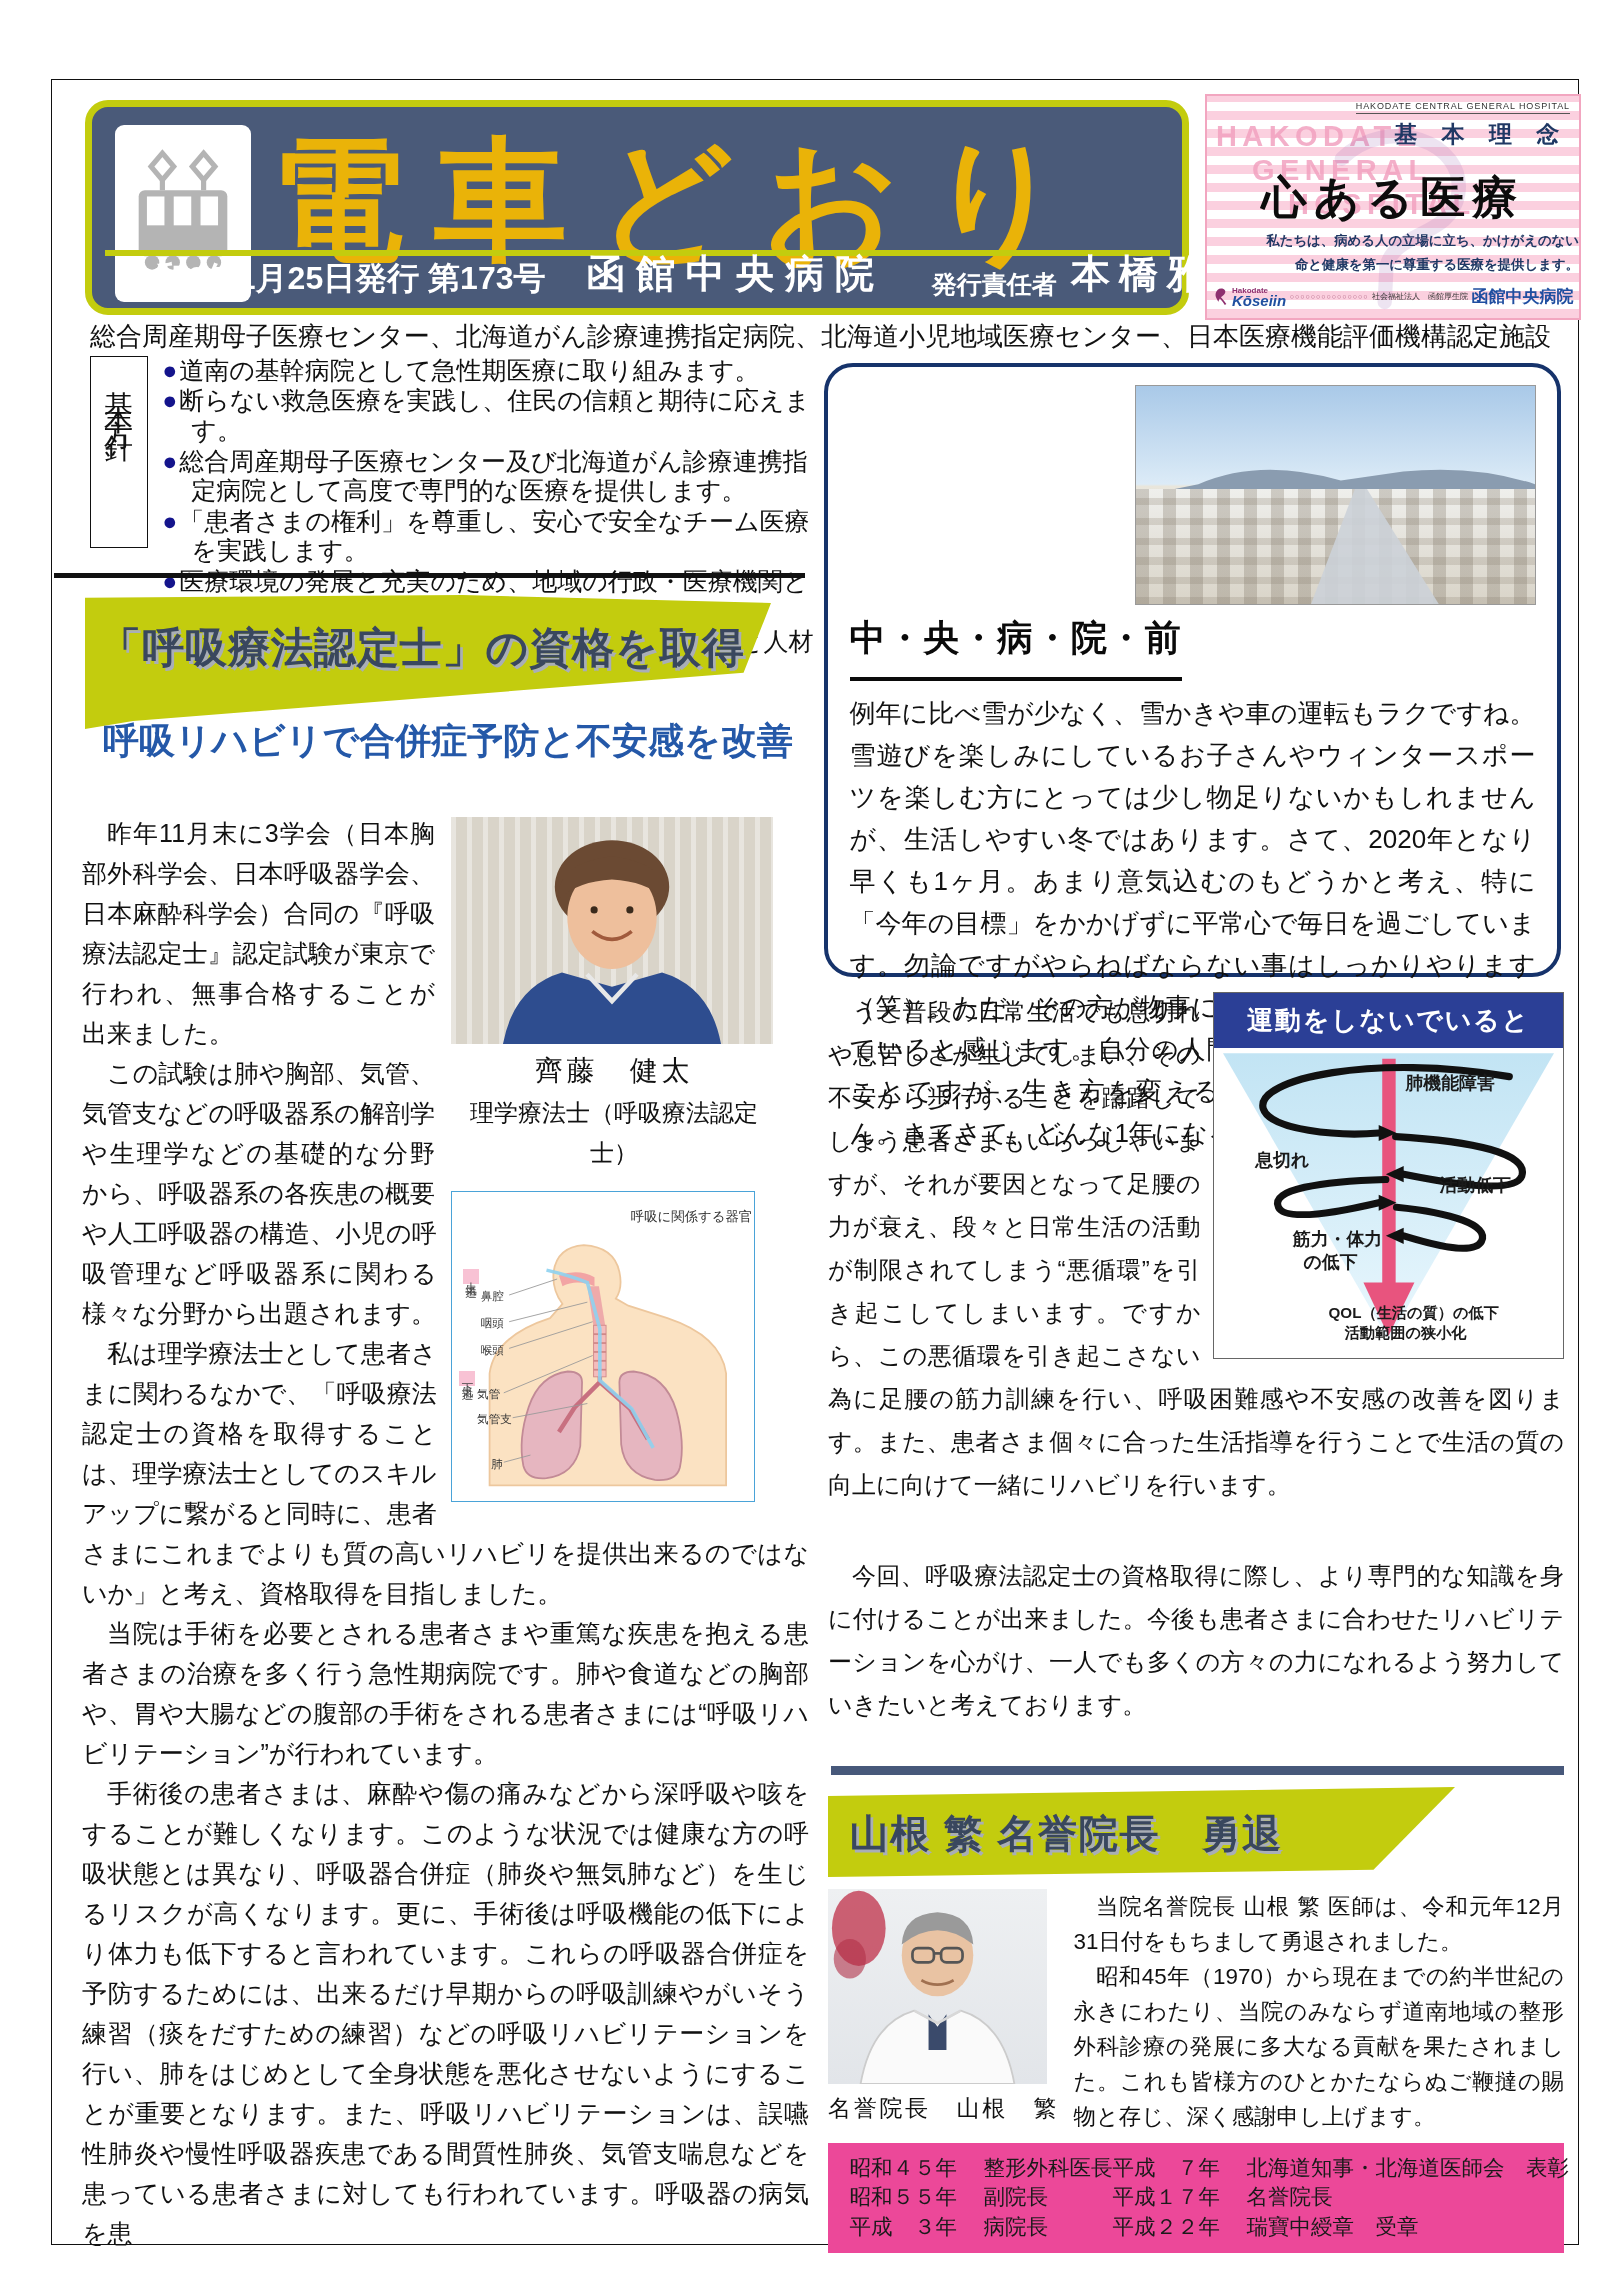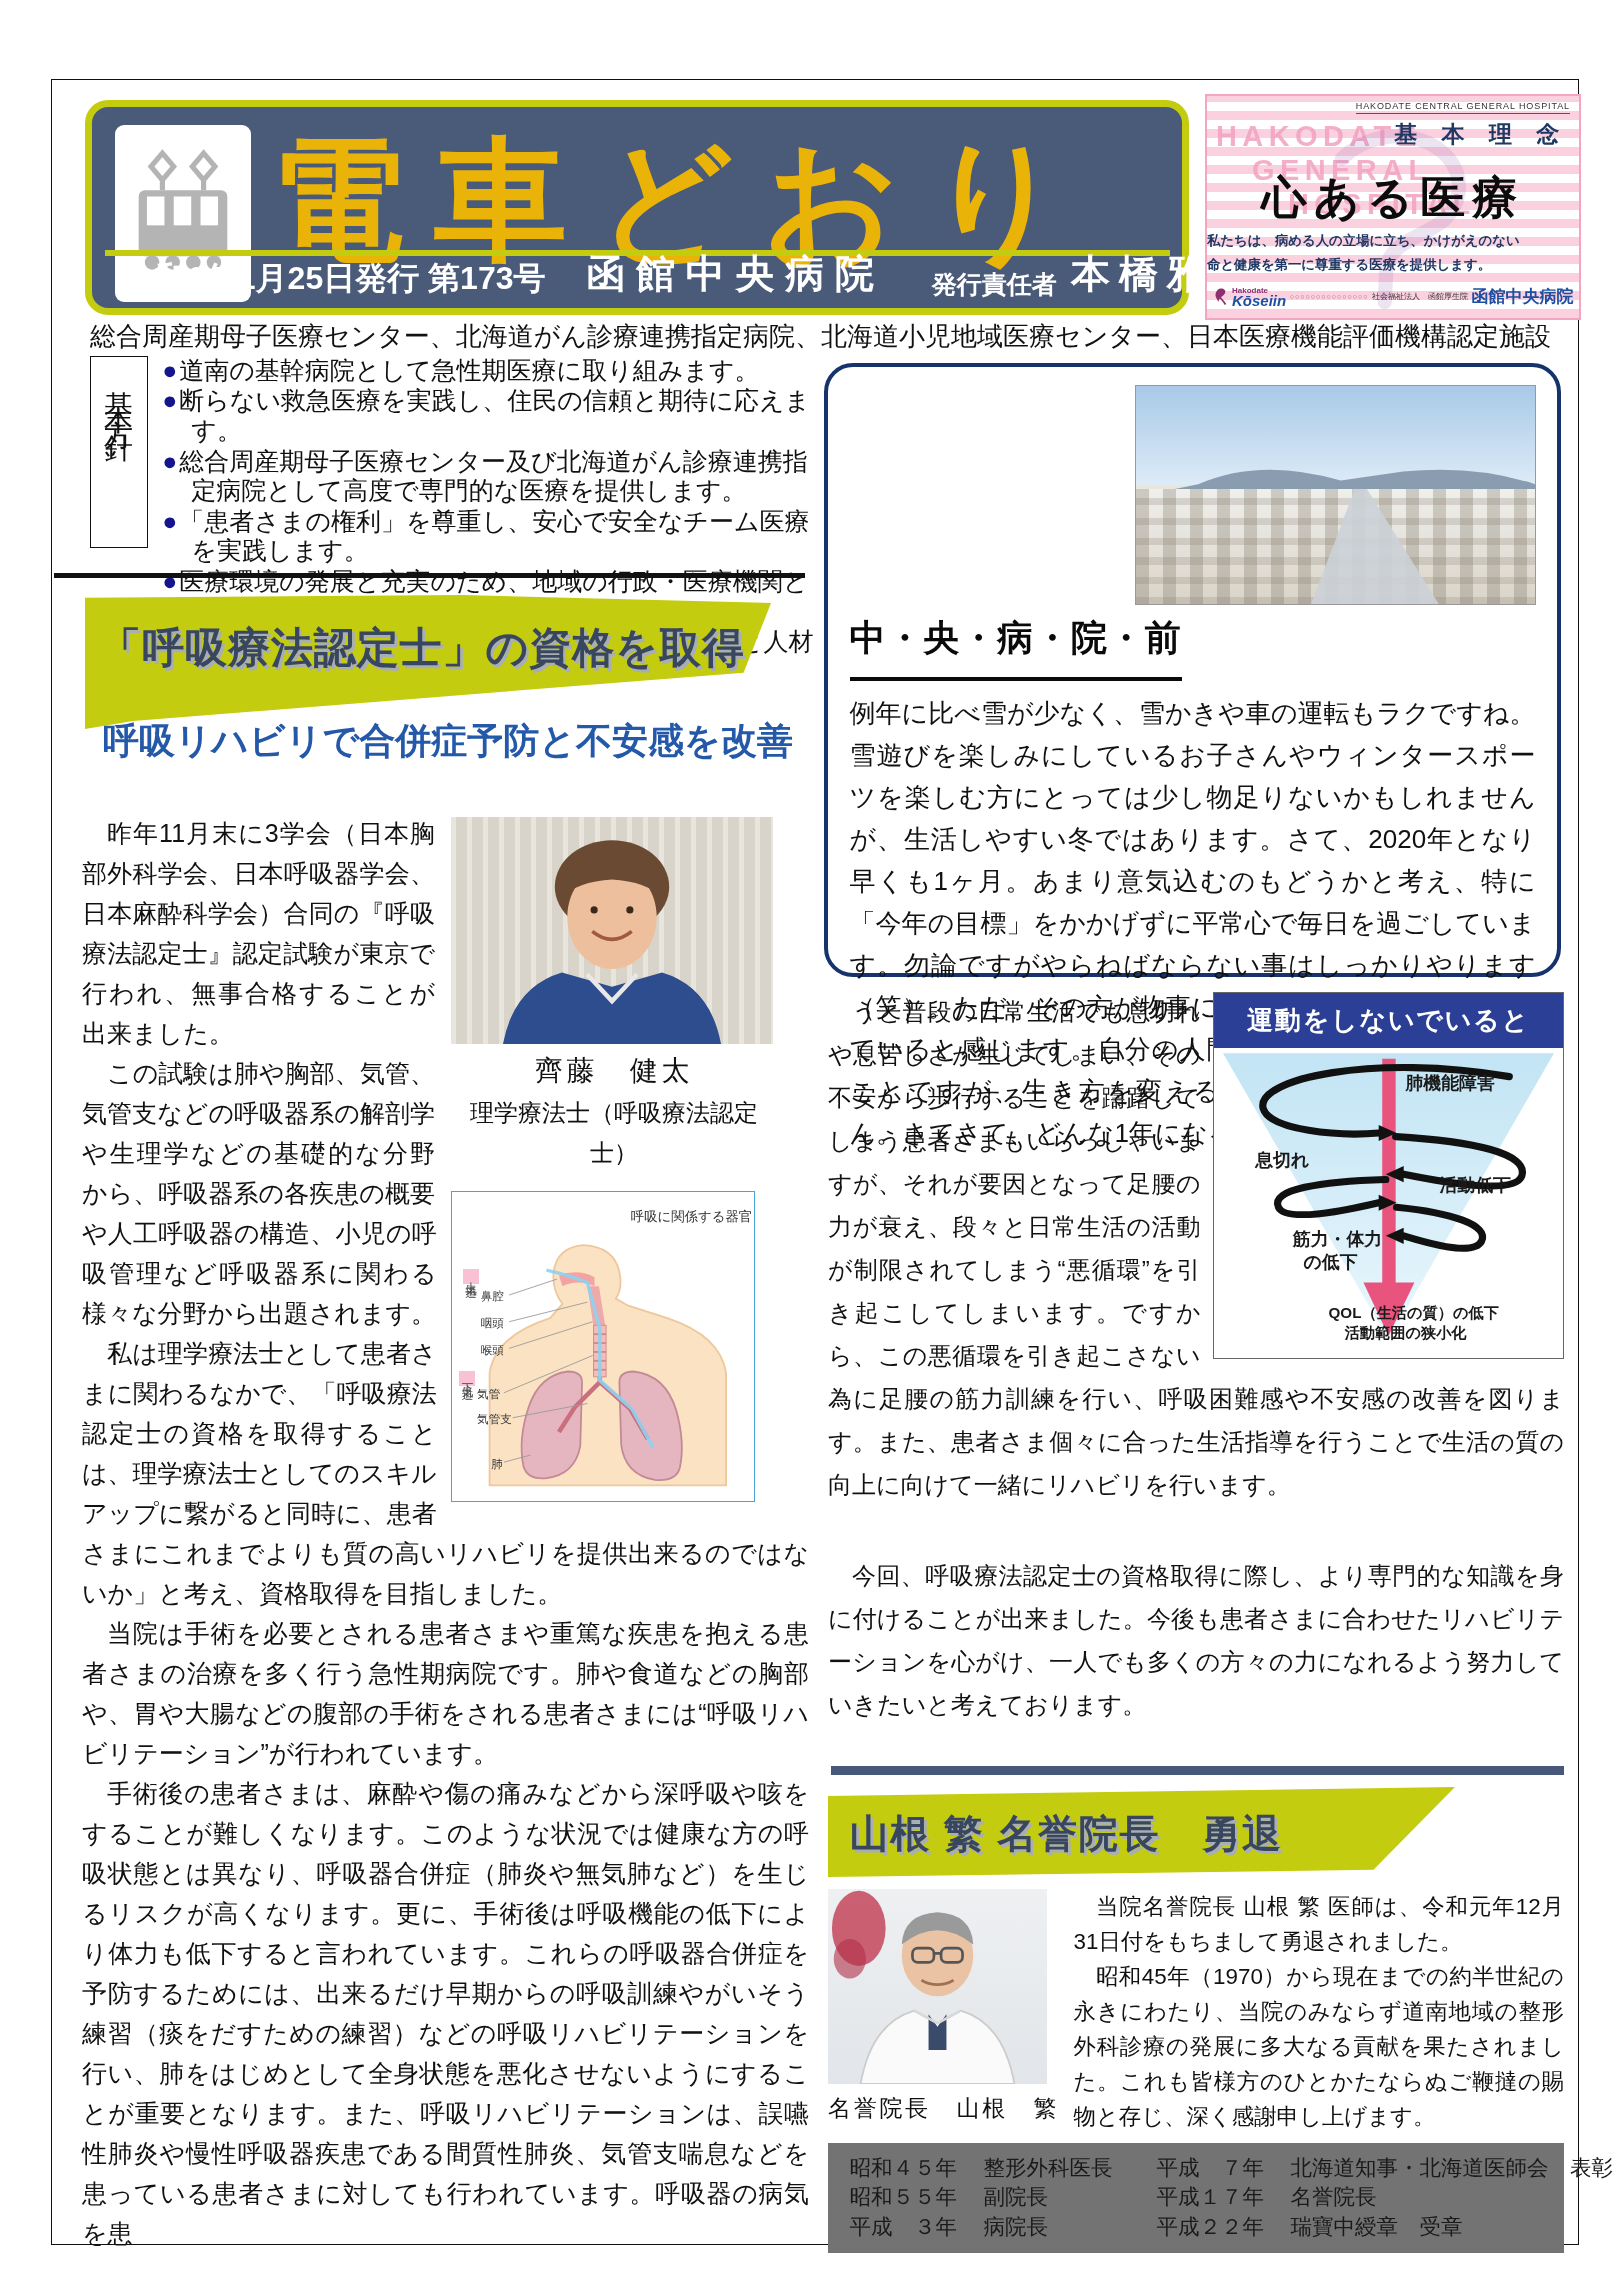--- a/index.html
+++ b/index.html
@@ -34,21 +34,21 @@
   .ph-wm span:nth-child(2){ margin-left:36px; }
   .ph-wm span:nth-child(3){ margin-left:72px; }
   .ph-swirl { position:absolute; left:81px; top:27px; opacity:.18; }
   .ph-en { position:absolute; right:9px; top:5.4px; font-size:9px; color:#333;
     border-bottom:0.9px solid #555; padding-bottom:1.8px; letter-spacing:0.9px; }
   .ph-header { position:absolute; right:10.7px; top:23px; font-size:23px; font-weight:bold;
     color:#1f3864; letter-spacing:9px; }
   .ph-slogan { position:absolute; left:0; top:72px; width:100%; text-align:center;
     font-family:"Liberation Serif","DejaVu Serif",serif; font-size:45px; font-weight:900;
     color:#0c0c0c; letter-spacing:7.2px; }
-  .ph-body { position:absolute; left:0; top:133px; width:100%; text-align:left;
+  .ph-body { position:absolute; left:0; top:133px; width:100%; text-align:right;
     color:#1f3864; font-size:13.4px; font-weight:bold; line-height:24px; }
   .ph-logo-row { position:absolute; left:7.2px; right:5.4px; bottom:7.2px; display:flex; align-items:center; }
   .ph-logo-name-wrap { margin-left:3.6px; line-height:10.7px; }
   .ph-logo-small { font-size:8px; color:#8e2f6f; font-weight:bold; display:block; }
   .ph-logo-name { font-size:15px; color:#2050a0; font-weight:bold; font-style:italic; display:block; }
   .ph-dots { font-size:7.2px; color:#b06080; letter-spacing:0.9px; margin-left:3.6px; }
   .ph-org { font-size:8px; color:#333; margin-left:3.6px; white-space:nowrap;text-align:right; }
   .ph-hosp { font-size:17px; color:#1f4ea0; font-weight:900; margin-left:3.6px; white-space:nowrap; }
 
   
@@ -134,22 +134,22 @@
   .hl2-wrap h1 { position:relative; padding:19.7px 0 0 21.5px; font-size:39px; font-weight:900;
     color:#39475e; letter-spacing:1.8px; text-shadow:2.7px 2.7px 0 #a9aeb6; white-space:nowrap; }
   .a2-row { display:flex; margin-top:9px; }
   .doctor-block { width:224px; flex:none; text-align:center; }
   .doctor-photo { width:219px; height:195px; position:relative; overflow:hidden;
     background:linear-gradient(#eef0f2,#e2e5e9); }
   .doctor-cap { font-family:"Liberation Serif","DejaVu Serif",serif; font-size:23px; color:#111;
     margin-top:9px; letter-spacing:2.7px; white-space:nowrap; }
   .a2-text { flex:1; padding-left:21.5px; font-size:22.4px; line-height:35px; color:#111; text-align:justify; }
   .a2-text p { text-indent:1em; }
-  .history-table { clear:both; margin-top:9px; background:#737373; padding:10.7px 21.5px;
-    display:flex; font-size:21.5px; color:#1a1a1a; line-height:29.6px;gap:44px; }
+  .history-table { clear:both; margin-top:9px; background:#ec4899; padding:10.7px 21.5px;
+    display:flex; font-size:21.5px; color:#1a1a1a; line-height:29.6px; }
   .ht-col { flex:1; }
   .ht-row { white-space:nowrap; }
   .ht-year { display:inline-block; min-width:134px; }
   .ht-title { display:inline-block; }
 </style>
 </head>
 <body>
 
 <div class="page">
   <div class="page-border"></div>

